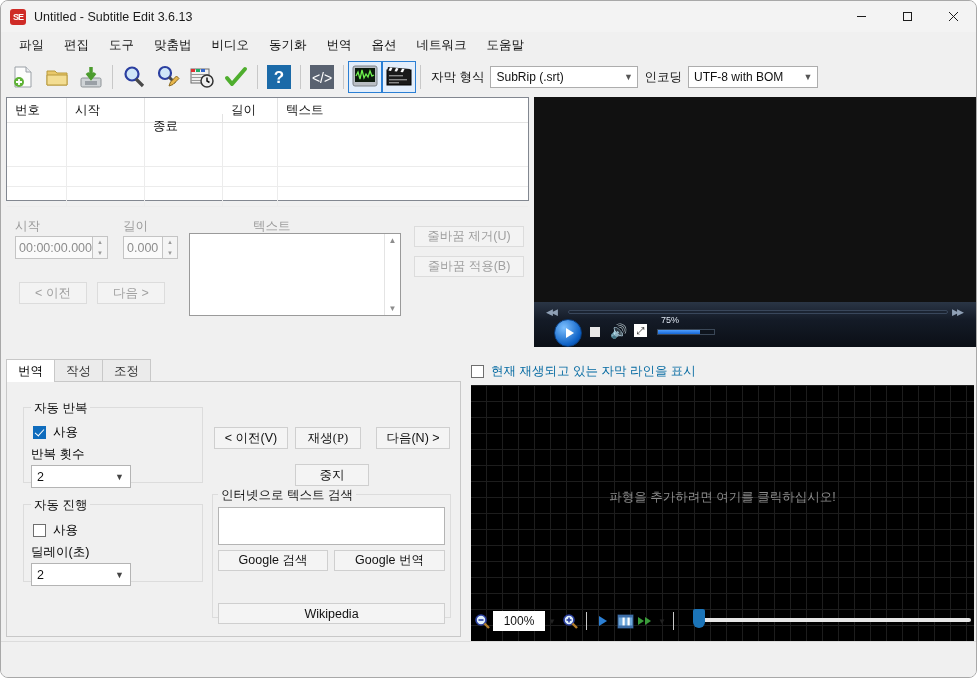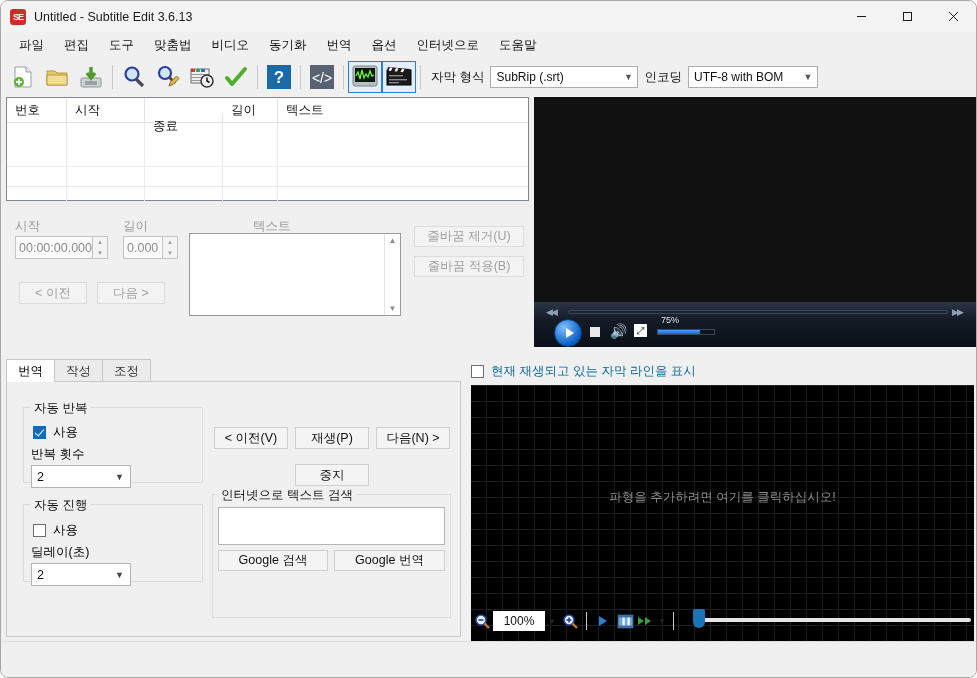--- a/index.html
+++ b/index.html
@@ -219,21 +219,21 @@
 
   <div class="menubar">
     <div class="menuitem">파일</div>
     <div class="menuitem">편집</div>
     <div class="menuitem">도구</div>
     <div class="menuitem">맞춤법</div>
     <div class="menuitem">비디오</div>
     <div class="menuitem">동기화</div>
     <div class="menuitem">번역</div>
     <div class="menuitem">옵션</div>
-    <div class="menuitem">인터넷으로</div>
+    <div class="menuitem">네트워크</div>
     <div class="menuitem">도움말</div>
   </div>
 
   <div class="toolbar">
     <div class="tbtn">
       <svg width="24" height="24" viewBox="0 0 24 24">
         <path d="M4 2h11l5 5v15H4z" fill="#fcfcfc" stroke="#9aa0a6" stroke-width="1"></path>
         <path d="M15 2v5h5" fill="#e8eaed" stroke="#9aa0a6" stroke-width="1"></path>
         <circle cx="8" cy="17" r="5" fill="#5fb236"></circle>
         <path d="M8 14v6M5 17h6" stroke="#fff" stroke-width="1.8"></path>
@@ -460,40 +460,43 @@
       </div>
       <div style="position:absolute;left:24px;top:162px;font-size:12.5px;">딜레이(초)</div>
       <div class="selbox" style="position:absolute;left:24px;top:181px;width:100px;">
         <span>2</span>
         <span class="carrow">▼</span>
       </div>
 
       <div class="btn" style="position:absolute;left:207px;top:45px;width:74px;height:22px;">
         <span>&lt; 이전(V)</span>
       </div>
-      <div class="btn" style="position:absolute;left:288px;top:45px;width:74px;height:22px;">
+      <div class="btn" style="position:absolute;left:288px;top:45px;width:66px;height:22px;font-family:Liberation Serif, serif;">
         <span>재생(P)</span>
       </div>
       <div class="btn" style="position:absolute;left:369px;top:45px;width:74px;height:22px;">
         <span>다음(N) &gt;</span>
       </div>
       <div class="btn" style="position:absolute;left:288px;top:82px;width:74px;height:22px;">
         <span>중지</span>
       </div>
 
       <div class="grp" style="left:205px;top:112px;width:239px;height:124px;"></div>
       <div class="grp-title" style="left:211px;top:105px;">인터넷으로 텍스트 검색</div>
       <div style="position:absolute;left:211px;top:125px;width:227px;height:38px;background:#fff;border:1px solid #b4b4b4;box-sizing:border-box;">
         <span style="display:block;padding:3px;font-size:12.5px;"></span>
       </div>
       <div class="btn" style="position:absolute;left:211px;top:168px;width:110px;height:21px;">
         <span>Google 검색</span>
       </div>
       <div class="btn" style="position:absolute;left:327px;top:168px;width:111px;height:21px;">
         <span>Google 번역</span>
+      </div>
+      <div class="btn" style="position:absolute;left:211px;top:221px;width:227px;height:21px;">
+        <span>Wikipedia</span>
       </div>
 
     </div>
   </div>
 
   <div class="wfwrap">
     <div class="wf-chk-row">
       <span class="chk"></span>
       <span style="margin-left:7px;">현재 재생되고 있는 자막 라인을 표시</span>
     </div>

